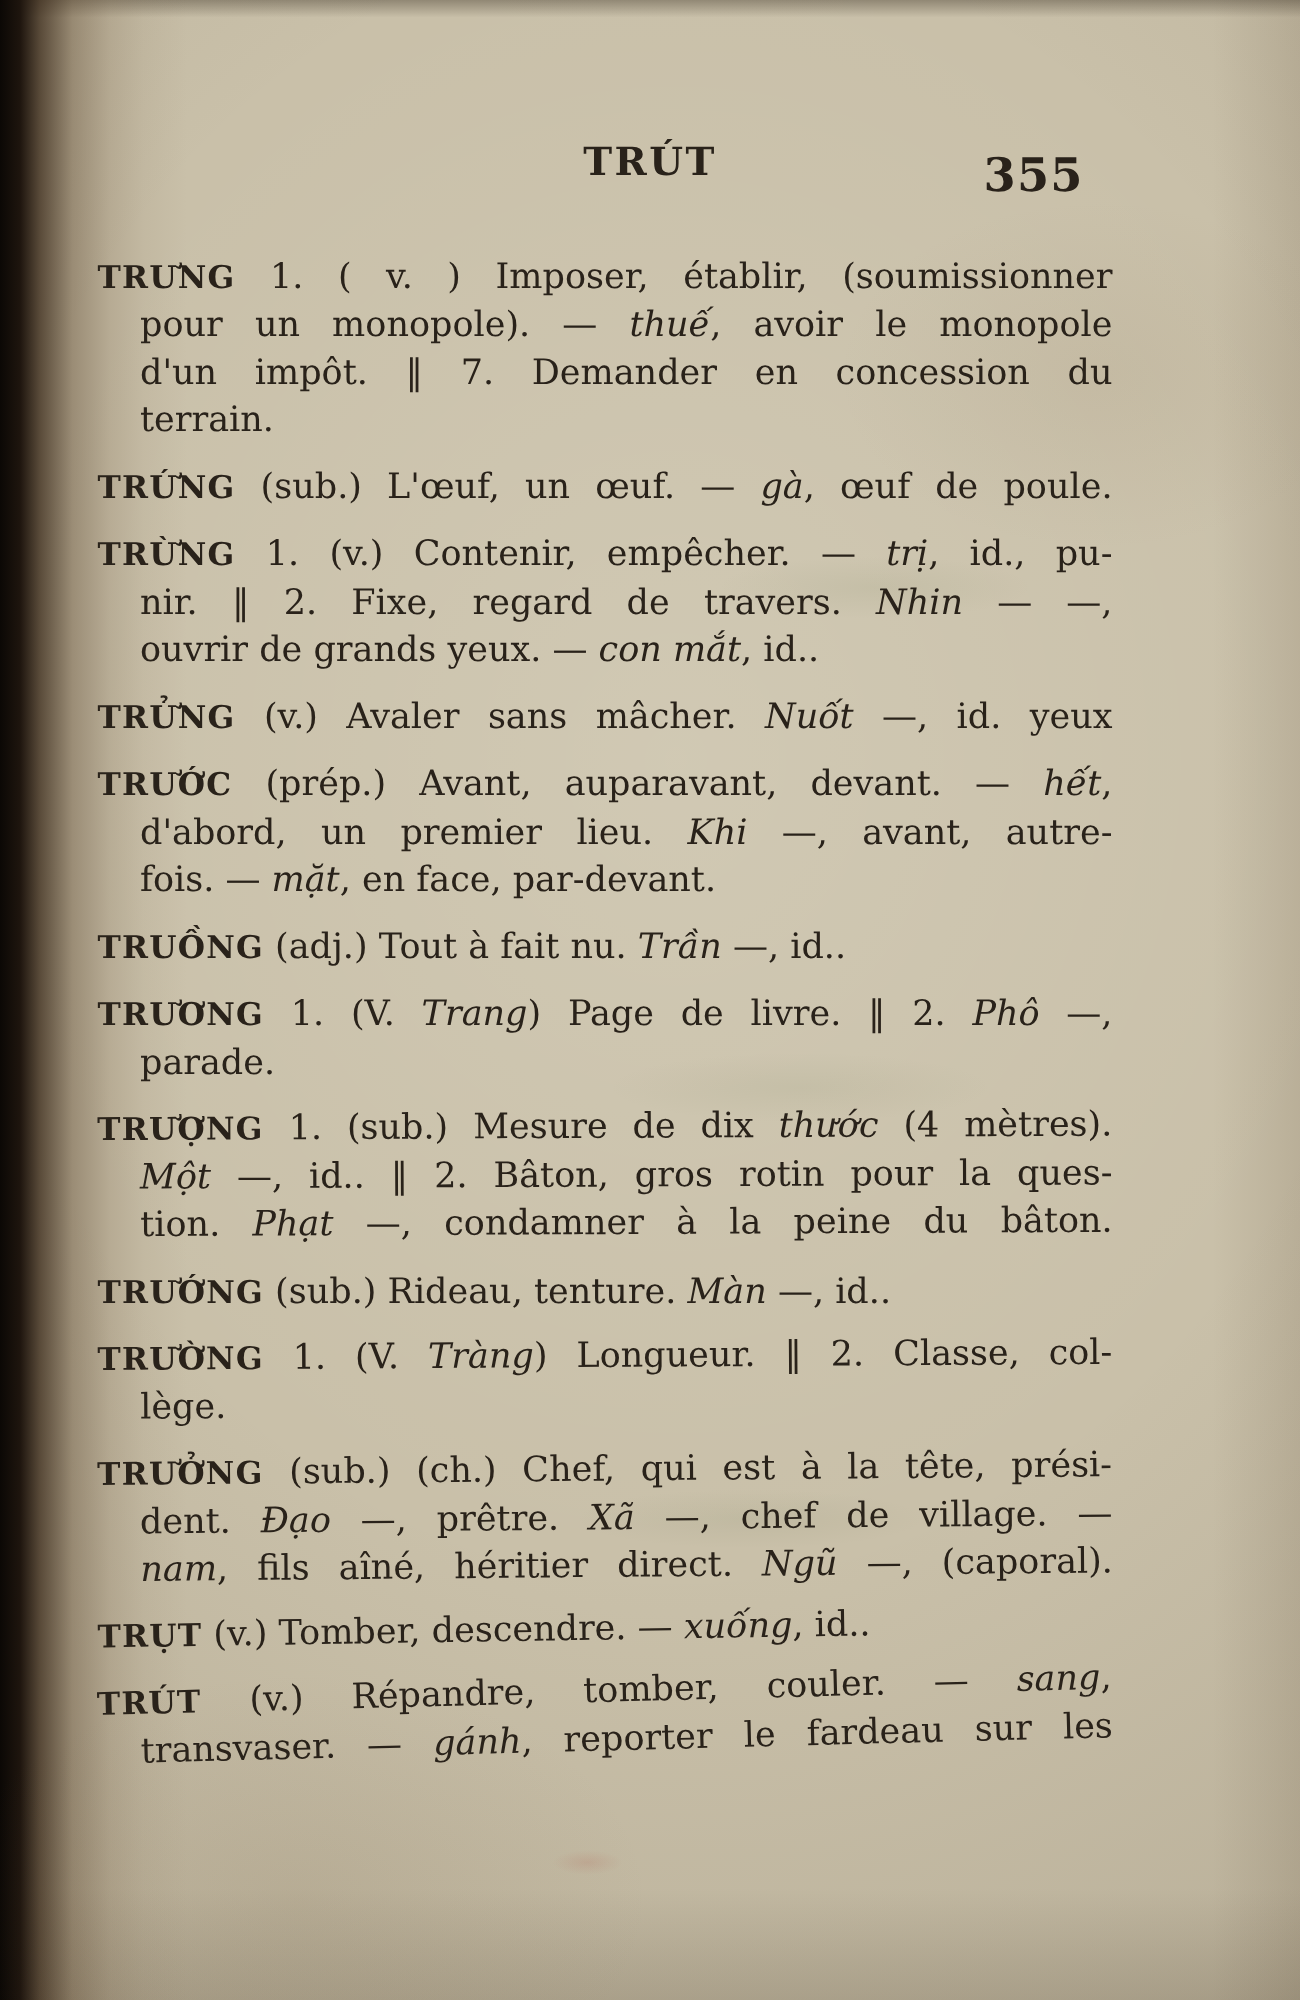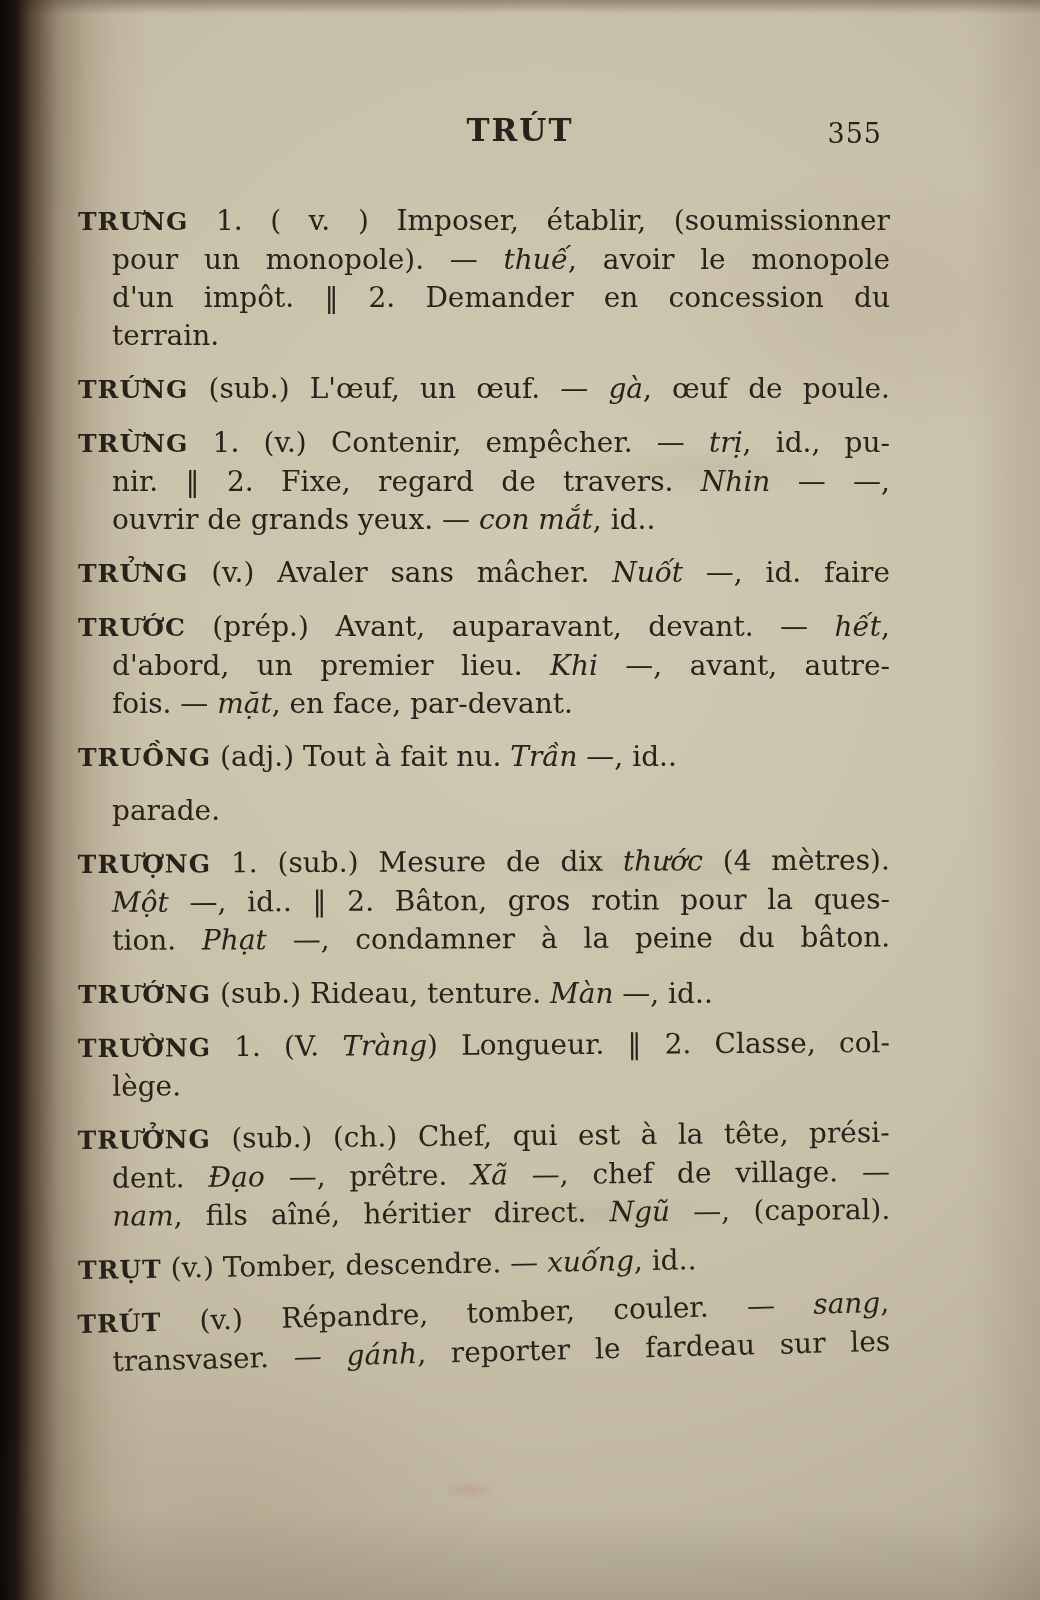--- a/index.html
+++ b/index.html
@@ -43,22 +43,22 @@
       radial-gradient(ellipse 400px 260px at 240px 1520px, rgba(120,100,72,0.12), rgba(120,100,72,0) 70%);
   }
   header{
     position:absolute;left:0;top:112px;width:100%;height:46px;
   }
   .running-head{
     position:absolute;left:0;width:100%;text-align:center;
     font-size:31px;font-weight:bold;letter-spacing:2px;
   }
   .page-number{
-    position:absolute;right:158px;top:6px;
-    font-size:27px;font-weight:normal;letter-spacing:1px;
+    position:absolute;right:173px;top:6px;
+    font-size:37px;font-weight:bold;letter-spacing:1px;
   }
   main{
     position:absolute;left:78px;top:202px;width:812px;
   }
   .entry{
     font-size:28px;line-height:38px;margin-bottom:15px;
     transform-origin:left center;
   }
   .entry:nth-child(8){transform:rotate(-0.25deg);}
   .entry:nth-child(10){transform:rotate(-0.35deg);}
@@ -82,43 +82,44 @@
 
   <header>
     <div class="running-head">TRÚT</div>
     <div class="page-number">355</div>
   </header>
 
   <main>
       <div class="entry">
         <div class="line first just"><span class="hw">TRƯNG</span><span> 1. ( v. ) Imposer, établir, (soumissionner</span></div>
         <div class="line just"><span>pour un monopole). — </span><span class="it">thuế</span><span>, avoir le monopole</span></div>
-        <div class="line just"><span>d'un impôt. ‖ 2. Demander en concession du</span></div>
+        <div class="line just"><span>d'un impôt. ‖ 7. Demander en concession du</span></div>
         <div class="line"><span>terrain.</span></div>
       </div>
       <div class="entry">
         <div class="line first just"><span class="hw">TRỨNG</span><span> (sub.) L'œuf, un œuf. — </span><span class="it">gà</span><span>, œuf de poule.</span></div>
       </div>
       <div class="entry">
         <div class="line first just"><span class="hw">TRỪNG</span><span> 1. (v.) Contenir, empêcher. — </span><span class="it">trị</span><span>, id., pu-</span></div>
         <div class="line just"><span>nir. ‖ 2. Fixe, regard de travers. </span><span class="it">Nhin</span><span> — —,</span></div>
         <div class="line"><span>ouvrir de grands yeux. — </span><span class="it">con mắt</span><span>, id..</span></div>
       </div>
       <div class="entry">
-        <div class="line first just"><span class="hw">TRỬNG</span><span> (v.) Avaler sans mâcher. </span><span class="it">Nuốt</span><span> —, id. faire</span></div>
+        <div class="line first just"><span class="hw">TRỬNG</span><span> (v.) Avaler sans mâcher. </span><span class="it">Nuốt</span><span> —, id. yeux</span></div>
       </div>
       <div class="entry">
         <div class="line first just"><span class="hw">TRƯỚC</span><span> (prép.) Avant, auparavant, devant. — </span><span class="it">hết</span><span>,</span></div>
         <div class="line just"><span>d'abord, un premier lieu. </span><span class="it">Khi</span><span> —, avant, autre-</span></div>
         <div class="line"><span>fois. — </span><span class="it">mặt</span><span>, en face, par-devant.</span></div>
       </div>
       <div class="entry">
         <div class="line first"><span class="hw">TRUỒNG</span><span> (adj.) Tout à fait nu. </span><span class="it">Trần</span><span> —, id..</span></div>
       </div>
       <div class="entry">
+        <div class="line first just"><span class="hw">TRƯƠNG</span><span> 1. (V. </span><span class="it">Trang</span><span>) Page de livre. ‖ 2. </span><span class="it">Phô</span><span> —,</span></div>
         <div class="line"><span>parade.</span></div>
       </div>
       <div class="entry">
         <div class="line first just"><span class="hw">TRƯỢNG</span><span> 1. (sub.) Mesure de dix </span><span class="it">thước</span><span> (4 mètres).</span></div>
         <div class="line just"><span class="it">Một</span><span> —, id.. ‖ 2. Bâton, gros rotin pour la ques-</span></div>
         <div class="line just"><span>tion. </span><span class="it">Phạt</span><span> —, condamner à la peine du bâton.</span></div>
       </div>
       <div class="entry">
         <div class="line first"><span class="hw">TRƯỚNG</span><span> (sub.) Rideau, tenture. </span><span class="it">Màn</span><span> —, id..</span></div>
       </div>

